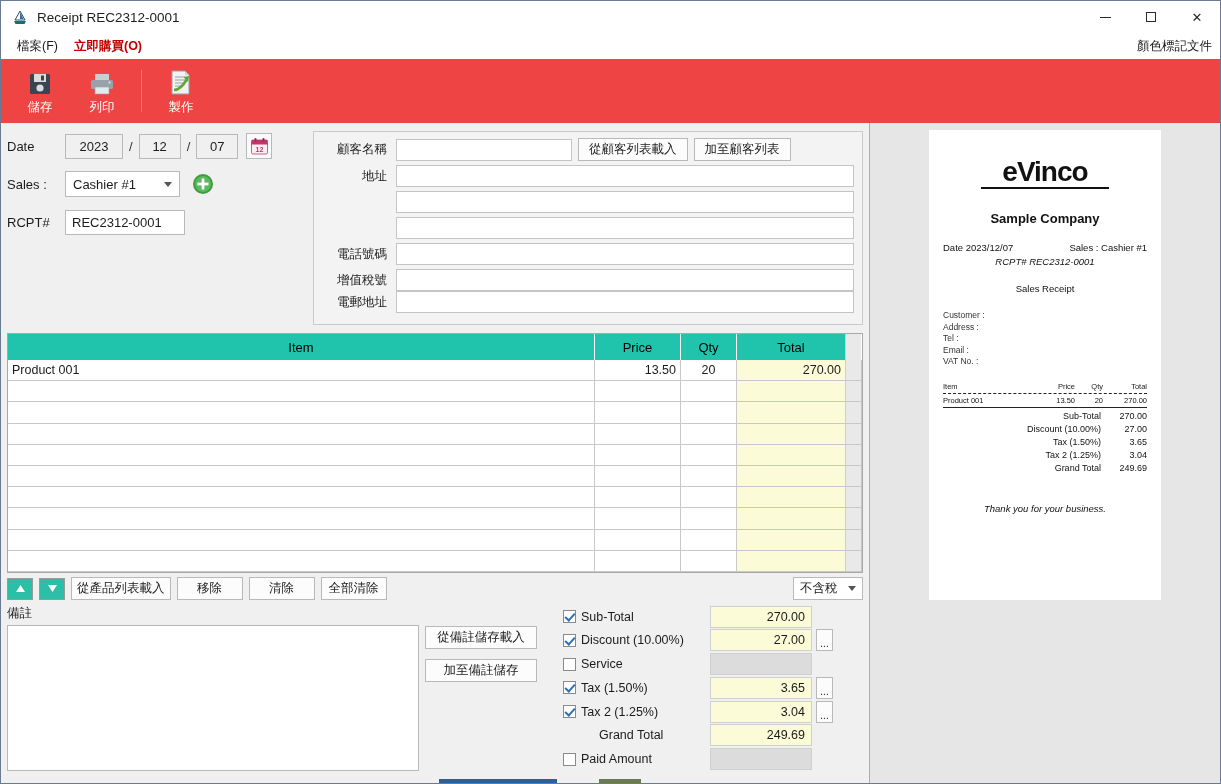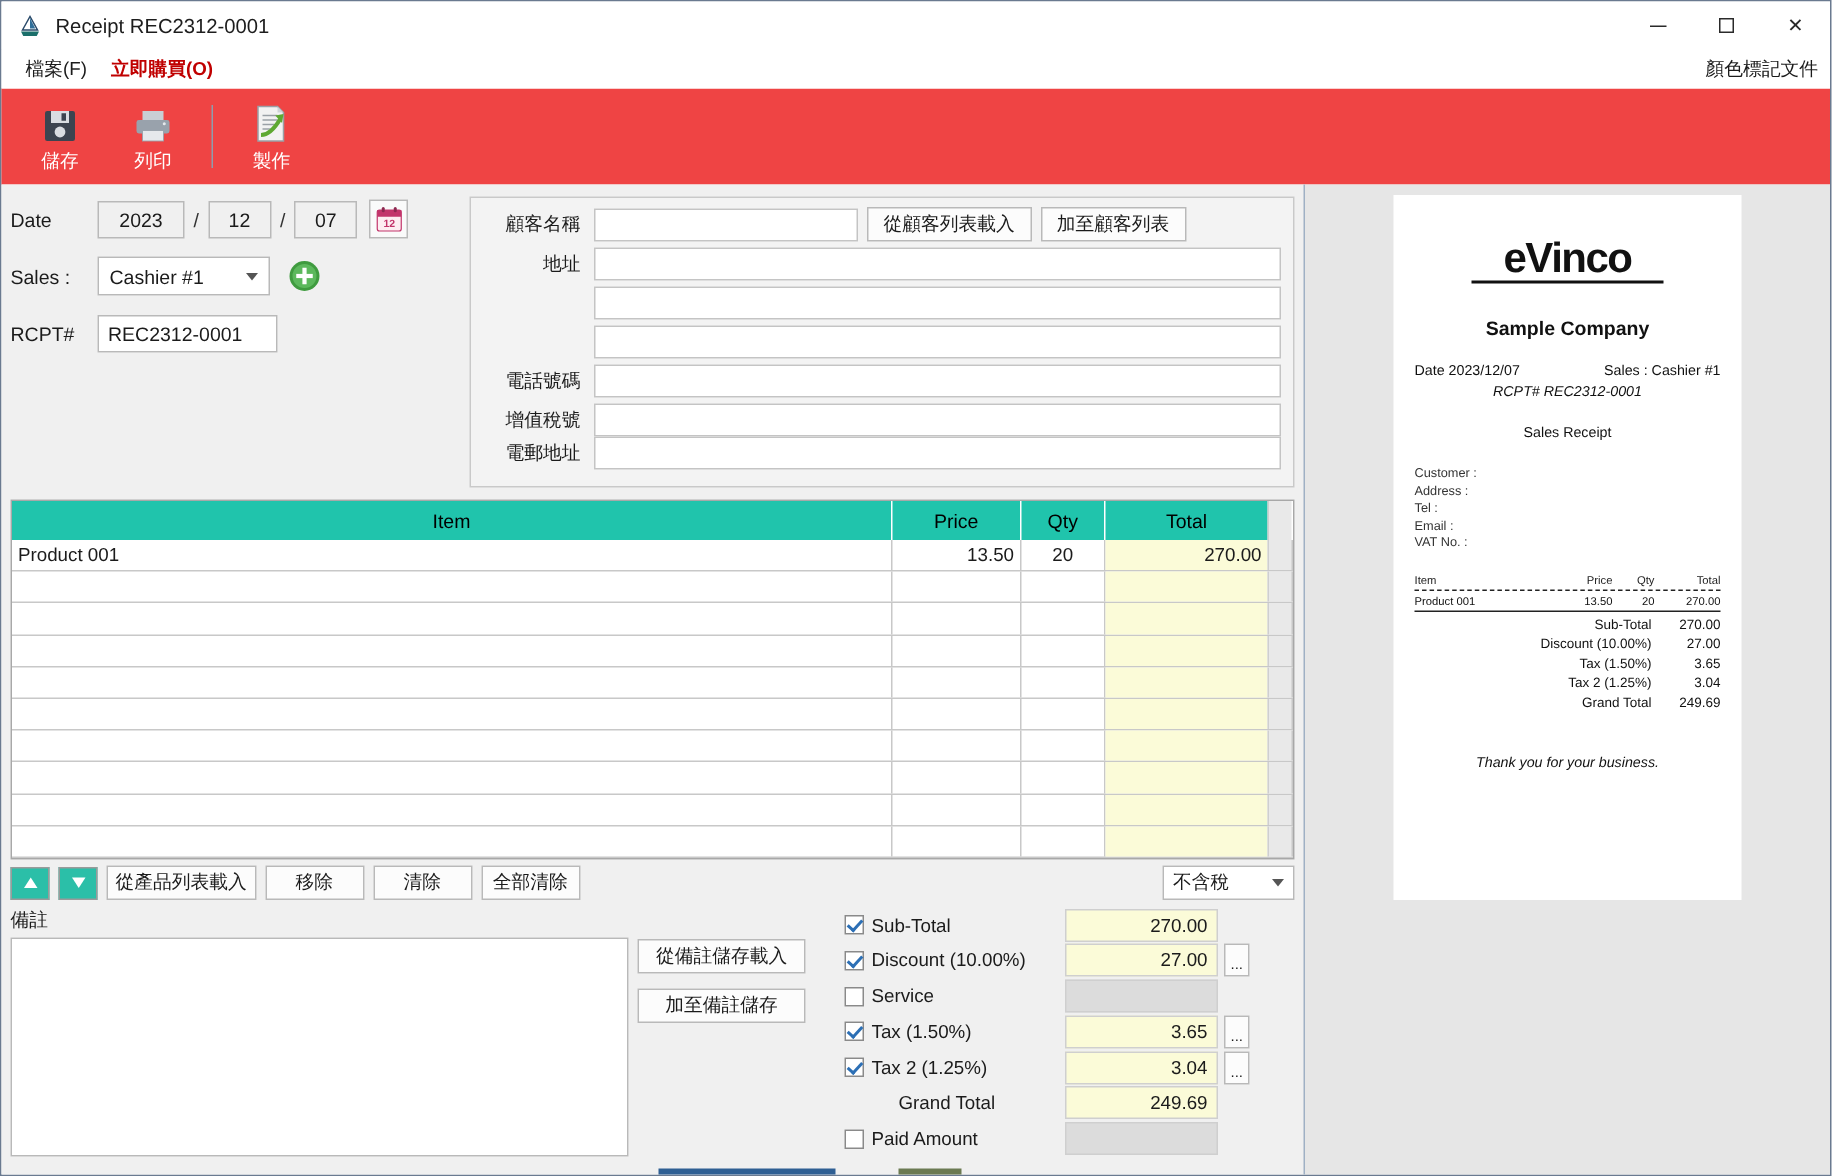--- a/index.html
+++ b/index.html
@@ -124,21 +124,21 @@
   .grow .c-item { justify-content:flex-start; }
   .grow .c-price { justify-content:flex-end; }
   .grow .c-qty { justify-content:center; }
   .grow .c-total { justify-content:flex-end; background:#fbfbd8; border-right:none; }
   
   .actions { display:flex; align-items:center; margin:4px 6px 0 6px; gap:6px; height:24px; }
   .arrbtn { width:26px; height:22px; border:1px solid #9a9a9a; background:#2bbfa8;
             display:flex; align-items:center; justify-content:center; }
   .abtn { height:23px; min-width:66px; border:1px solid #b9b9b9; background:#fcfcfc;
           font-size:12.5px; padding:0 5px; display:flex; align-items:center; justify-content:center; }
-  .taxsel { margin-left:auto; width:88px; height:23px; border:1px solid #b9b9b9; background:#fff;
+  .taxsel { margin-left:auto; width:70px; height:23px; border:1px solid #b9b9b9; background:#fff;
             display:flex; align-items:center; justify-content:space-between; padding:0 3px 0 6px; font-size:12.5px;}
   
   .lower { display:flex; margin:4px 6px 0 6px; flex:1 1 auto; min-height:0; gap:0; }
   .notes { width:556px; flex:0 0 556px; display:flex; flex-direction:column; }
   .notes-label { font-size:12.5px; margin-bottom:3px; }
   .notes-body { display:flex; flex:1 1 auto; min-height:0; }
   .notes-ta { width:412px; flex:0 0 412px; border:1px solid #b9b9b9; background:#fff; }
   .notes-btns { display:flex; flex-direction:column; gap:10px; padding-left:6px; padding-top:1px; }
   .nbtn { width:112px; height:23px; border:1px solid #b9b9b9; background:#fcfcfc;
           font-size:12.5px; display:flex; align-items:center; justify-content:center; }

